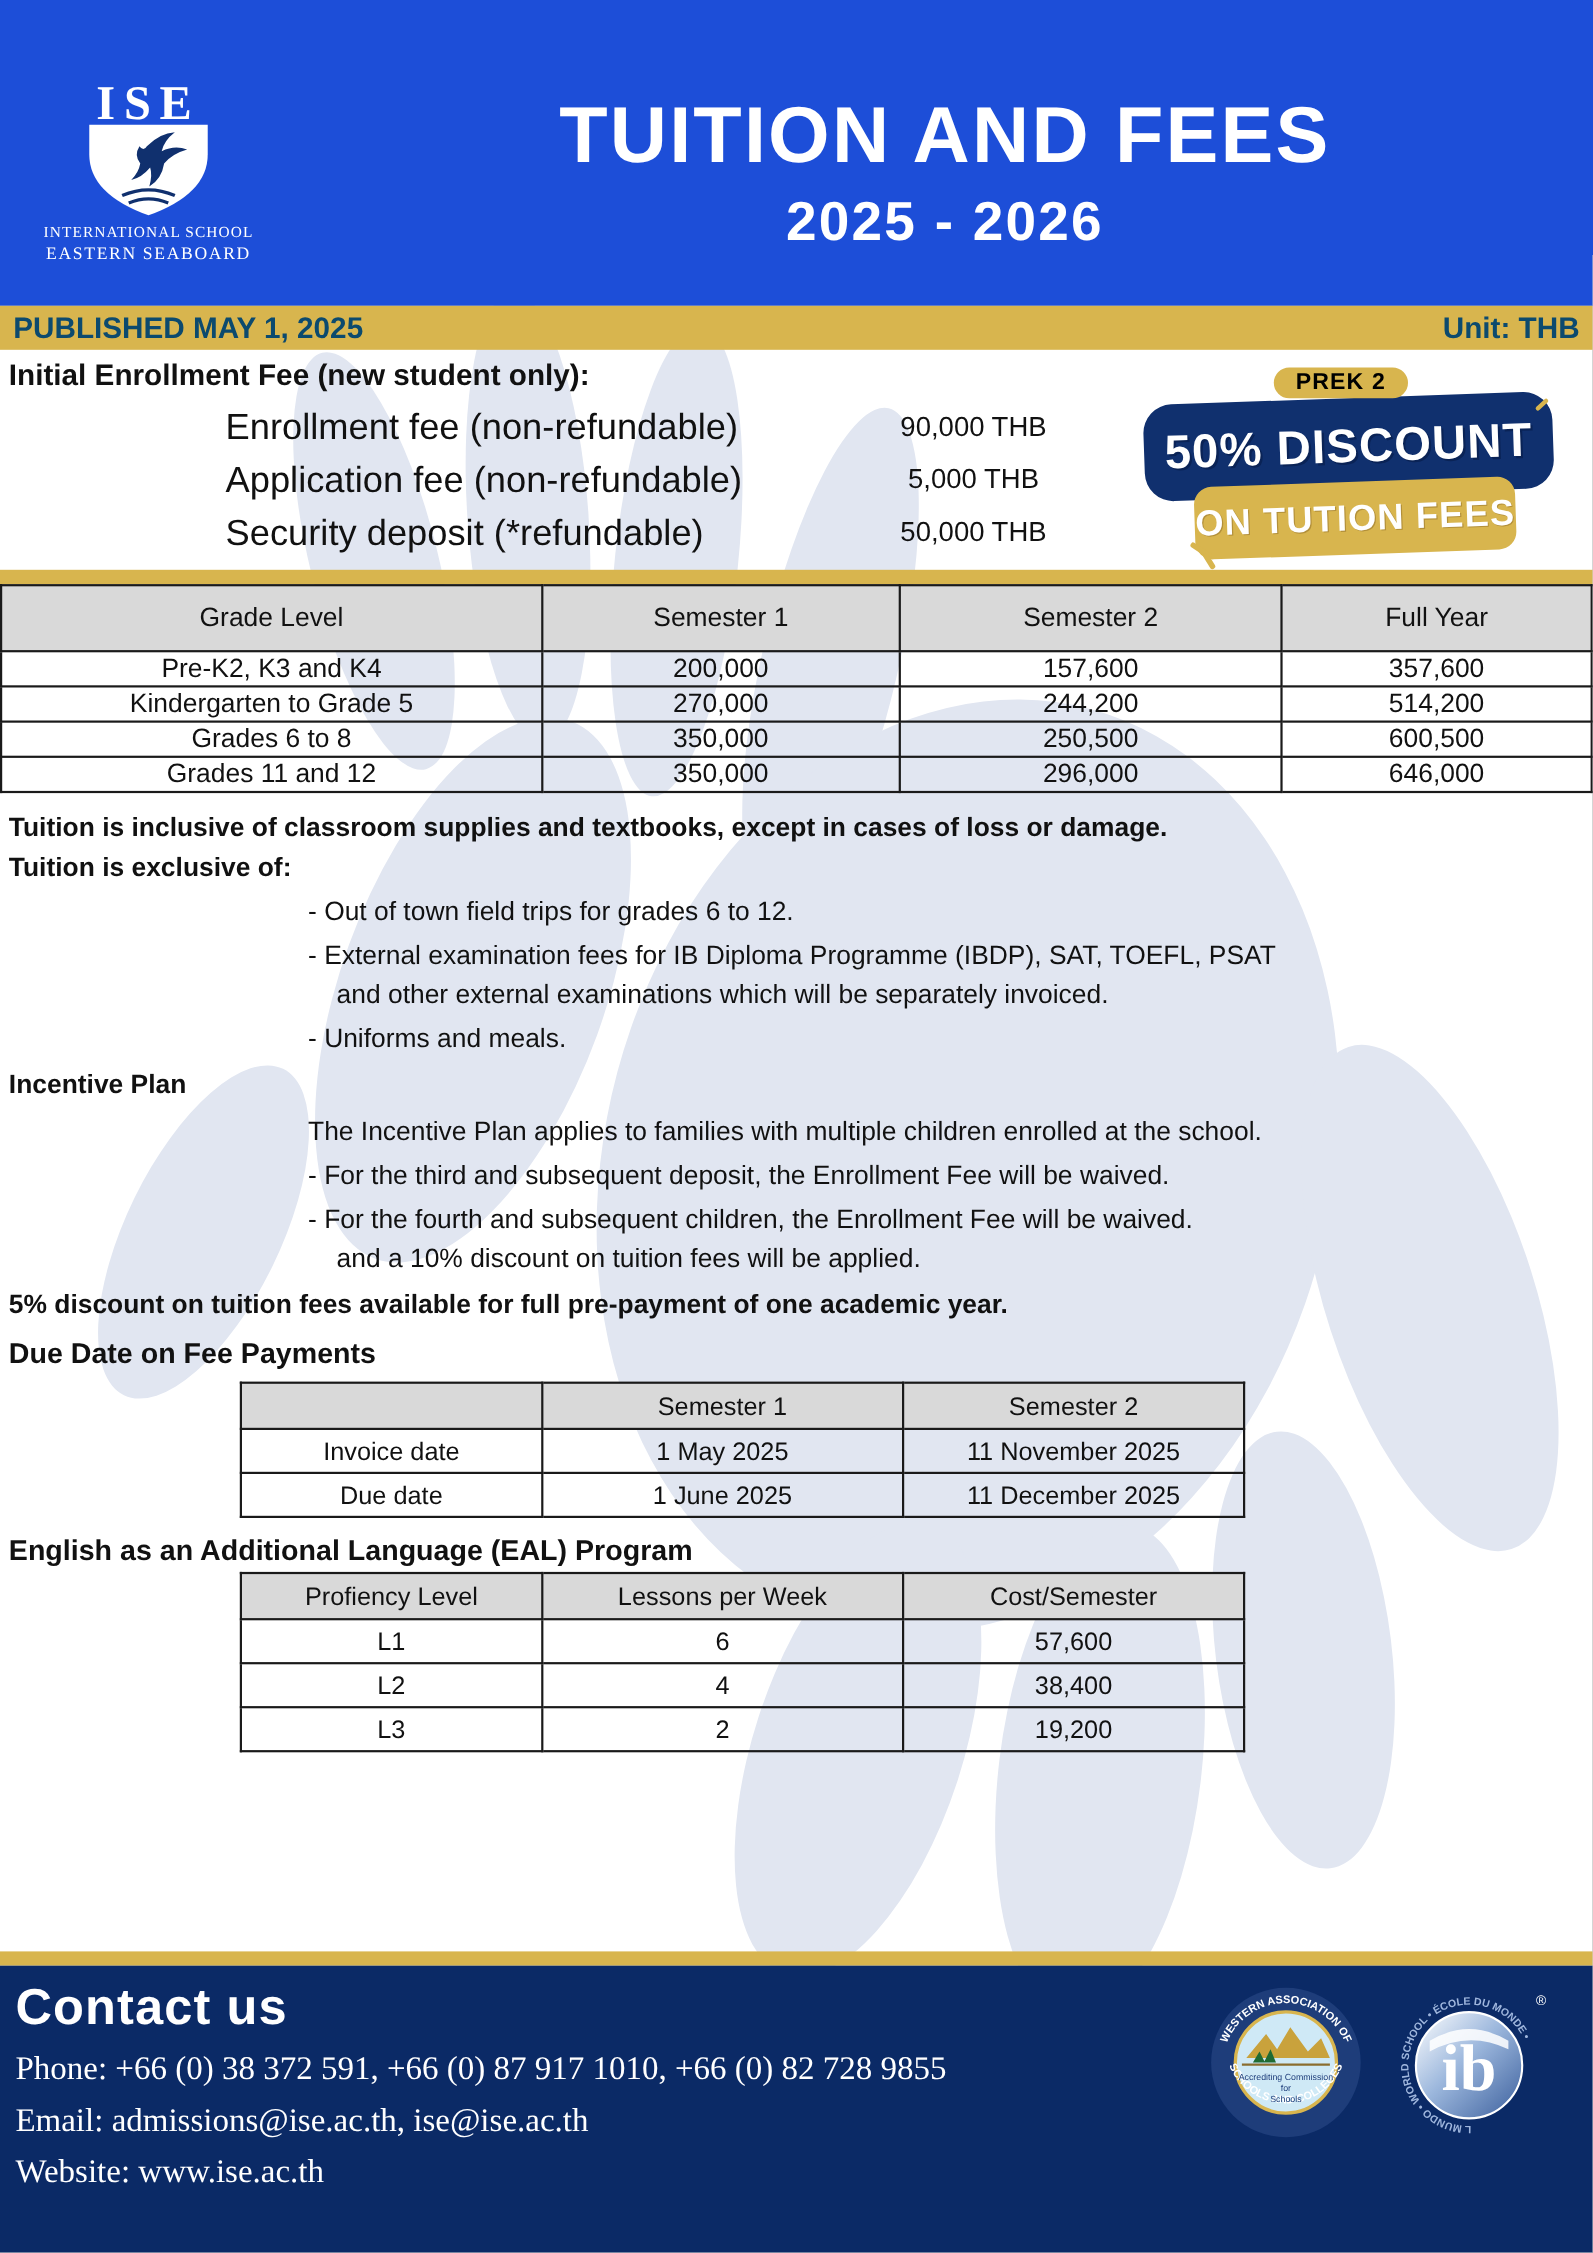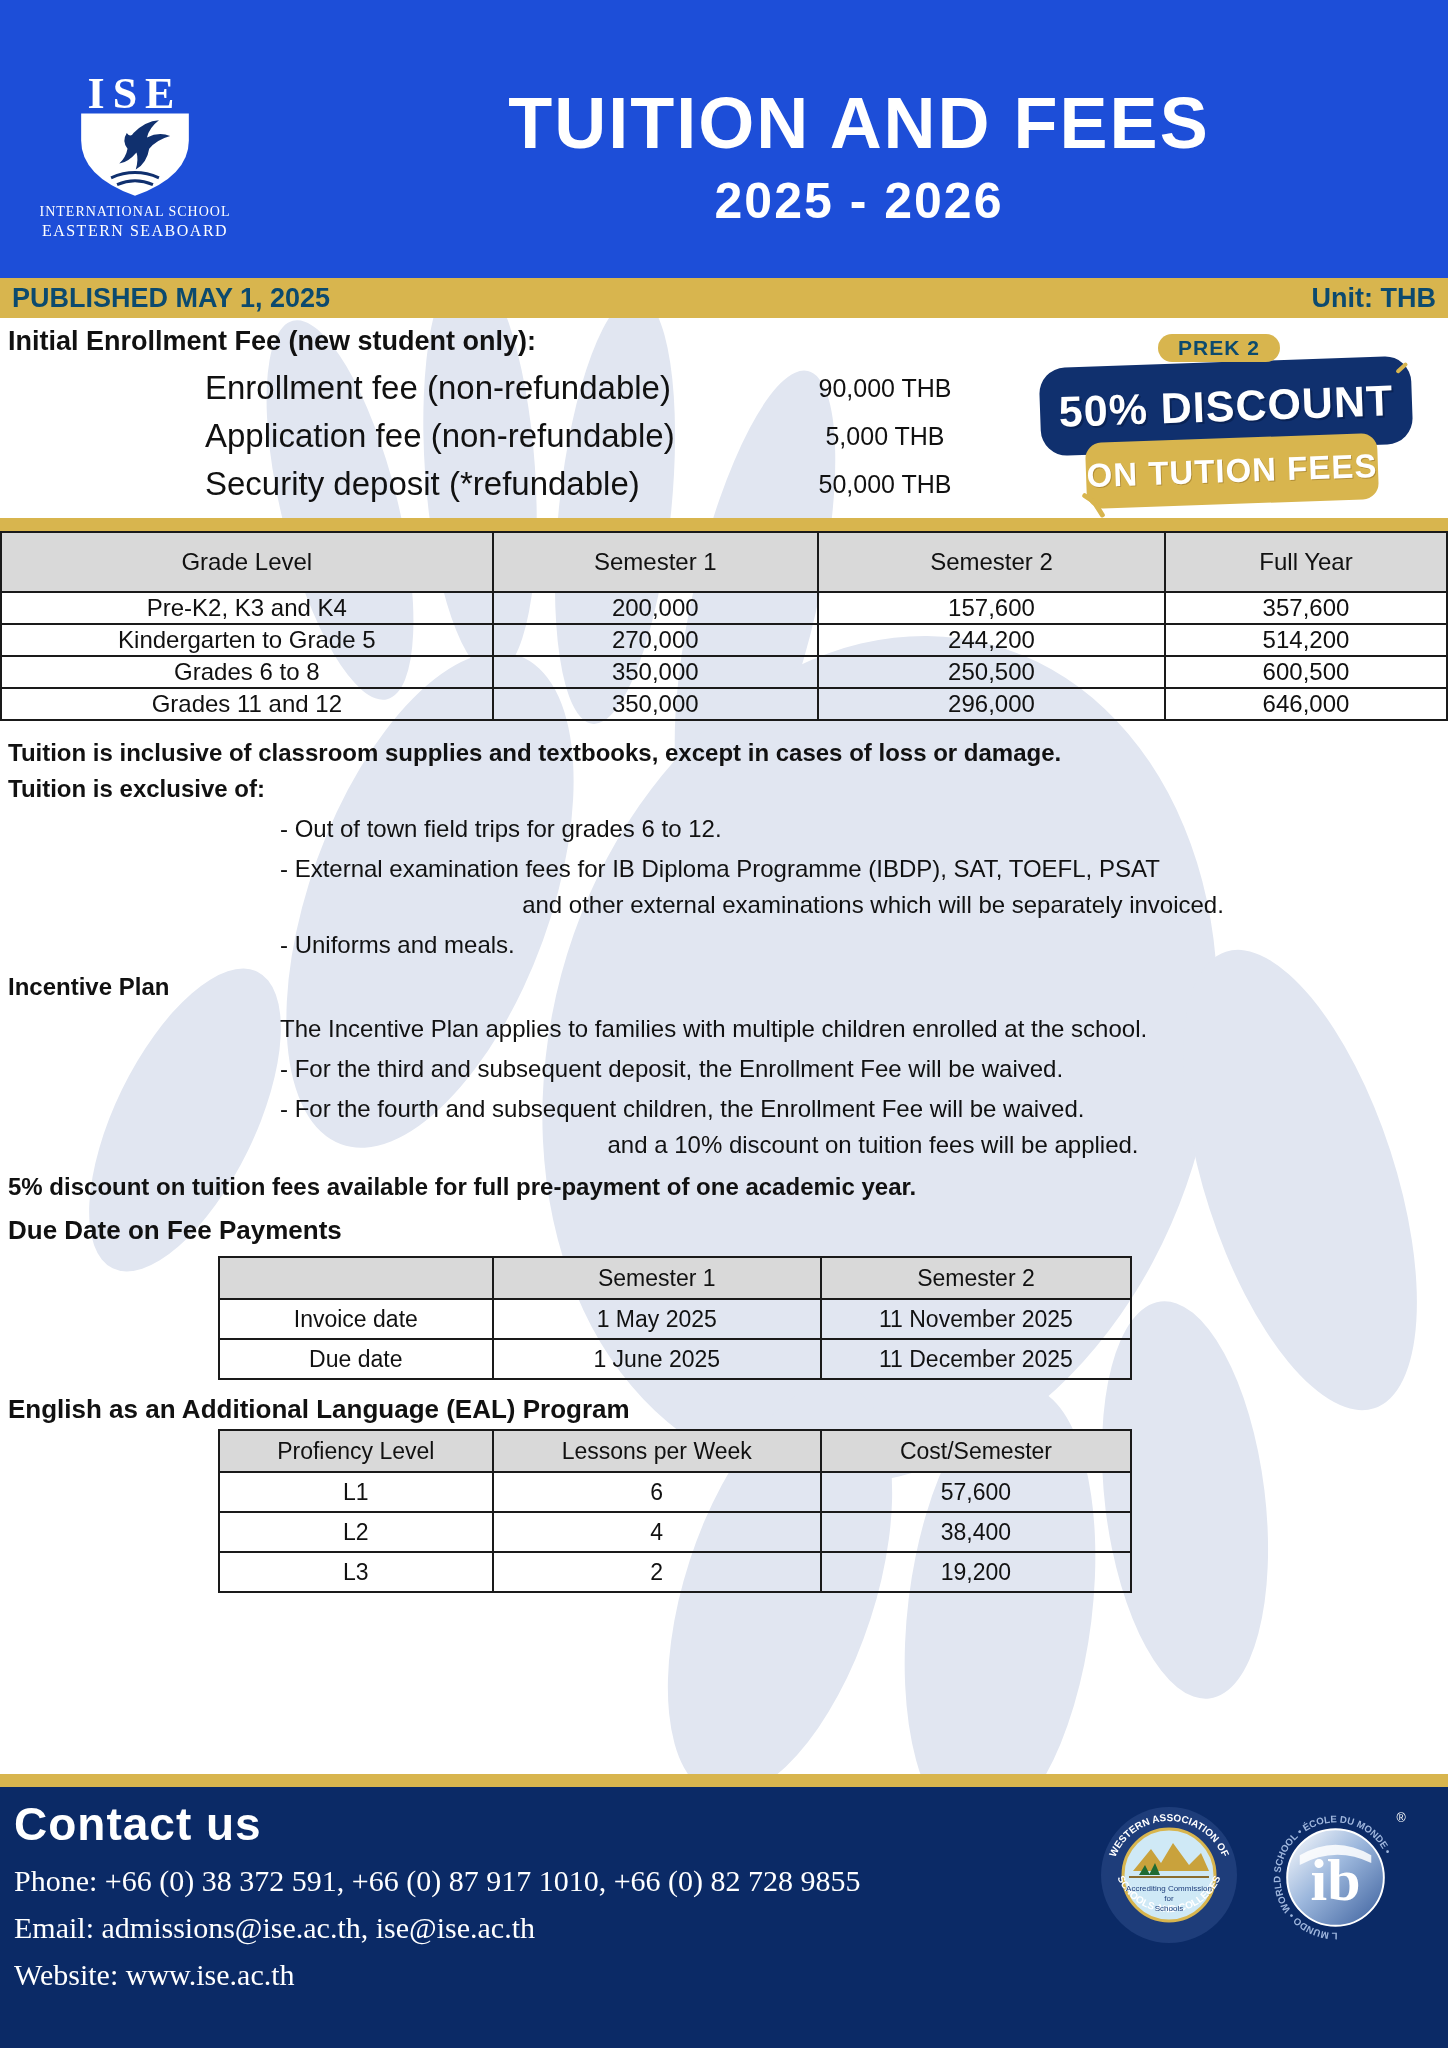--- a/index.html
+++ b/index.html
@@ -38,42 +38,42 @@
 
   
   .badge { position:absolute; top:16px; right:28px; width:380px; height:178px; }
   .badge-navy { position:absolute; top:28px; left:0; width:372px; height:88px; background:#10306e;
     border-radius:26px; transform:rotate(-2deg); display:flex; align-items:center; justify-content:center; }
   .badge-navy span { color:#fff; font-size:43px; font-weight:800; letter-spacing:1px; text-shadow:2px 2px 0 #0a2356; }
   .badge-gold { position:absolute; top:104px; left:46px; width:292px; height:66px; background:#d8b54e;
     border-radius:16px; transform:rotate(-2deg); display:flex; align-items:center; justify-content:center; }
   .badge-gold span { color:#fff; font-size:33px; font-weight:800; letter-spacing:1px; text-shadow:1px 1px 0 #b3903a; }
   .badge-pill { position:absolute; top:0; left:118px; background:#d8b54e; border-radius:20px; padding:2px 20px; z-index:2; }
-  .badge-pill span { color:#0c4a6e; font-size:21px; font-weight:800; letter-spacing:1px; }
+  .badge-pill span { color:#000000; font-size:21px; font-weight:800; letter-spacing:1px; }
   .spark { position:absolute; background:#d8b54e; border-radius:2px; }
   .spark1 { width:22px; height:5px; left:-6px; bottom:6px; transform:rotate(35deg); }
   .spark2 { width:16px; height:5px; left:4px; bottom:-4px; transform:rotate(60deg); }
   .spark3 { width:14px; height:4px; right:2px; top:10px; transform:rotate(-40deg); }
 
   .gold-sep { height:13px; background:#d8b54e; }
 
   
   .plan-head { font-size:25px; font-weight:800; margin:10px 0 10px 8px; }
   table { border-collapse:collapse; }
   .tuition-table { width:1448px; }
   .tuition-table th, .tuition-table td { border:2px solid #1a1a1a; text-align:center; font-weight:400; }
   .tuition-table th { background:#d9d9d9; height:60px; font-size:24px; }
   .tuition-table td { height:32px; font-size:24px; background:transparent; }
   .c0 { width:34%; } .c1 { width:22.5%; } .c2 { width:24%; } .c3 { width:19.5%; }
 
   
   .notes { padding:10px 8px 0 8px; }
   .note-bold { font-size:24px; font-weight:800; margin-top:8px; }
   .bullet { font-size:24px; margin-top:12px; padding-left:272px; }
-  .bullet.cont { padding-left:298px; margin-top:8px;text-align:center; }
+  .bullet.cont { padding-left:298px; margin-top:8px; }
   .intro { font-size:24px; margin-top:14px; padding-left:272px; }
 
   
   .small-table { margin:10px 0 0 218px; width:914px; }
   .small-table th, .small-table td { border:2px solid #1a1a1a; text-align:center; }
   .small-table th { background:#d9d9d9; height:42px; font-size:23px; font-weight:400; }
   .small-table td { height:40px; font-size:23px; background:transparent; }
   .s0 { width:30%; } .s1 { width:36%; } .s2 { width:34%; }
   .eal-head { font-size:26px; font-weight:800; margin:14px 0 4px 8px; }
   .due-head { font-size:26px; font-weight:800; margin-top:14px; }

